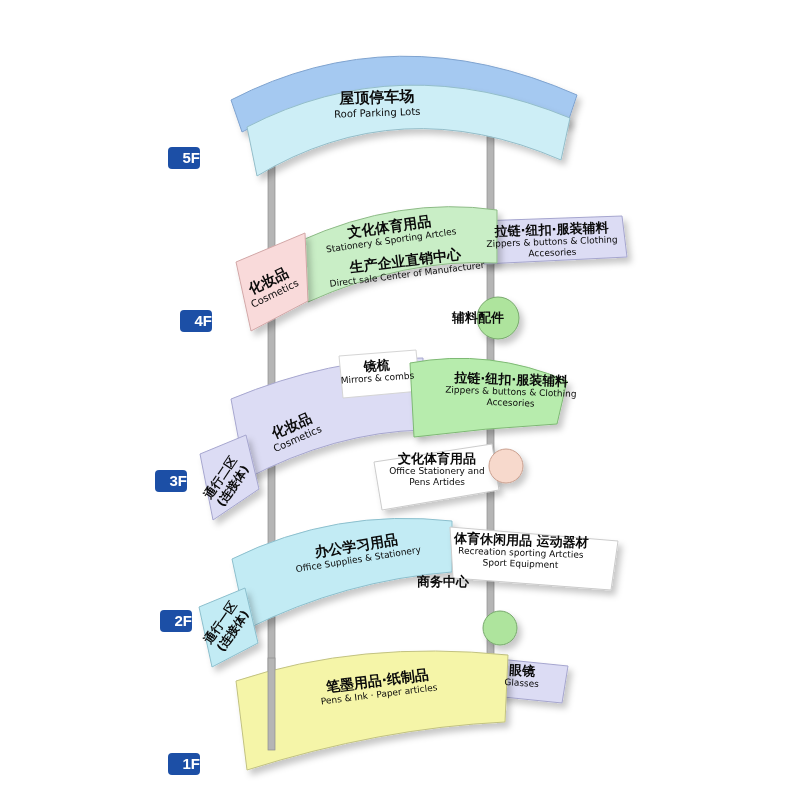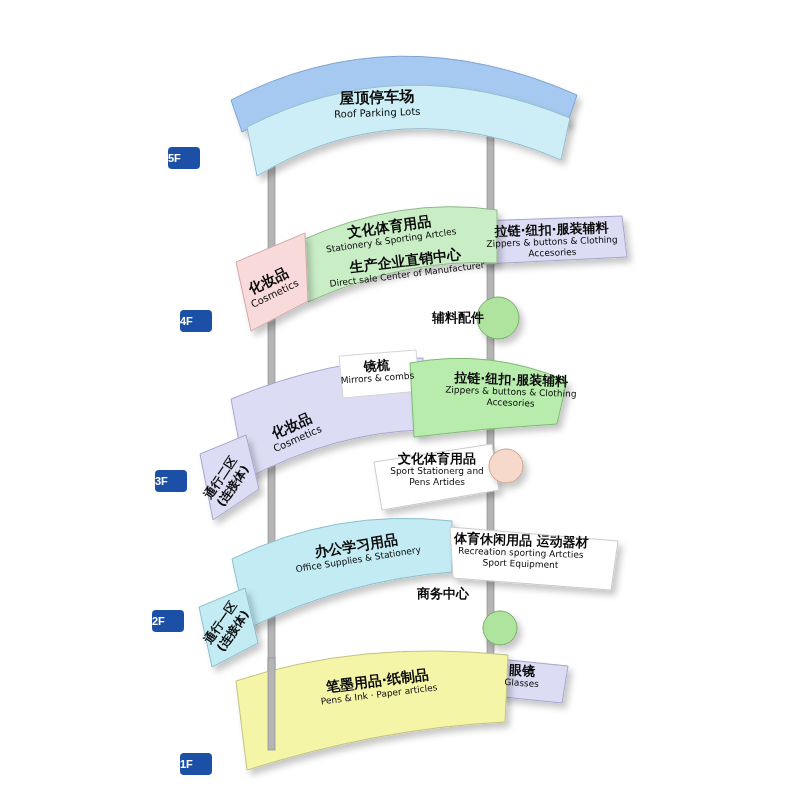--- a/index.html
+++ b/index.html
@@ -10,21 +10,21 @@
   .t { position:absolute; transform:translate(-50%,-50%) rotate(var(--r,0deg)); text-align:center;
        white-space:nowrap; line-height:1.18; }
   .zh { font-weight:700; font-size:14px; }
   .zh.big { font-size:15px; }
   .zh.sm  { font-size:13px; }
   .en { font-size:9px; font-weight:400; }
   .en.md { font-size:10px; }
   .pass { font-weight:700; font-size:12px; line-height:1.25; }
   .flabel { position:absolute; width:32px; height:22px; border-radius:4px;
             background:var(--label-bg,#1c4fa6); color:#fff; font-weight:700;
-            font-size:11px; line-height:22px; text-align:left;
+            font-size:15px; line-height:22px; text-align:right;
             font-family:"Liberation Sans",sans-serif; }
 </style>
 </head>
 <body>
 
 <div class="stage">
 
   <svg width="799" height="799" viewBox="0 0 799 799">
     <defs>
       <filter id="ds" x="-30%" y="-30%" width="160%" height="160%">
@@ -77,72 +77,72 @@
   </div>
   <div class="t" style="left:406px;top:266px;--r:-7deg">
     <div class="zh">生产企业直销中心</div>
     <div class="en">Direct sale Center of Manufacturer</div>
   </div>
   <div class="t" style="left:552px;top:240px;--r:-2deg">
     <div class="zh sm">拉链·纽扣·服装辅料</div>
     <div class="en">Zippers &amp; buttons &amp; Clothing</div>
     <div class="en">Accesories</div>
   </div>
-  <div class="t" style="left:458px;top:318px">
+  <div class="t" style="left:478px;top:318px">
     <div class="zh sm">辅料配件</div>
   </div>
 
   <div class="t" style="left:377px;top:371px;--r:-4deg">
     <div class="zh sm">镜梳</div>
     <div class="en">Mirrors &amp; combs</div>
   </div>
   <div class="t" style="left:294px;top:431px;--r:-24deg">
     <div class="zh">化妆品</div>
     <div class="en md">Cosmetics</div>
   </div>
   <div class="t" style="left:511px;top:390px;--r:2deg">
     <div class="zh sm">拉链·纽扣·服装辅料</div>
     <div class="en">Zippers &amp; buttons &amp; Clothing</div>
     <div class="en">Accesories</div>
   </div>
   <div class="t" style="left:437px;top:469px">
     <div class="zh sm">文化体育用品</div>
-    <div class="en">Sport Stationerg and</div>
+    <div class="en">Office Stationery and</div>
     <div class="en">Pens Artides</div>
   </div>
   <div class="t" style="left:227px;top:482px;--r:-56deg">
     <div class="pass">通行二区</div>
     <div class="pass">(连接体)</div>
   </div>
 
   <div class="t" style="left:357px;top:551px;--r:-9deg">
     <div class="zh">办公学习用品</div>
     <div class="en">Office Supplies &amp; Stationery</div>
   </div>
   <div class="t" style="left:521px;top:551px;--r:2deg">
     <div class="zh sm">体育休闲用品 运动器材</div>
     <div class="en">Recreation sporting Artcties</div>
     <div class="en">Sport Equipment</div>
   </div>
-  <div class="t" style="left:443px;top:594px">
+  <div class="t" style="left:443px;top:582px">
     <div class="zh sm">商务中心</div>
   </div>
   <div class="t" style="left:227px;top:627px;--r:-56deg">
     <div class="pass">通行一区</div>
     <div class="pass">(连接体)</div>
   </div>
 
   <div class="t" style="left:378px;top:686px;--r:-7deg">
     <div class="zh">笔墨用品·纸制品</div>
     <div class="en">Pens &amp; Ink · Paper articles</div>
   </div>
   <div class="t" style="left:522px;top:676px;--r:3deg">
     <div class="zh sm">眼镜</div>
     <div class="en">Glasses</div>
   </div>
 
   <div class="flabel" style="left:168px;top:147px">5F</div>
   <div class="flabel" style="left:180px;top:310px">4F</div>
   <div class="flabel" style="left:155px;top:470px">3F</div>
-  <div class="flabel" style="left:152px;top:610px">2F</div>
-  <div class="flabel" style="left:180px;top:753px">1F</div>
+  <div class="flabel" style="left:160px;top:610px">2F</div>
+  <div class="flabel" style="left:168px;top:753px">1F</div>
 
 </div>
 
 </body></html>

